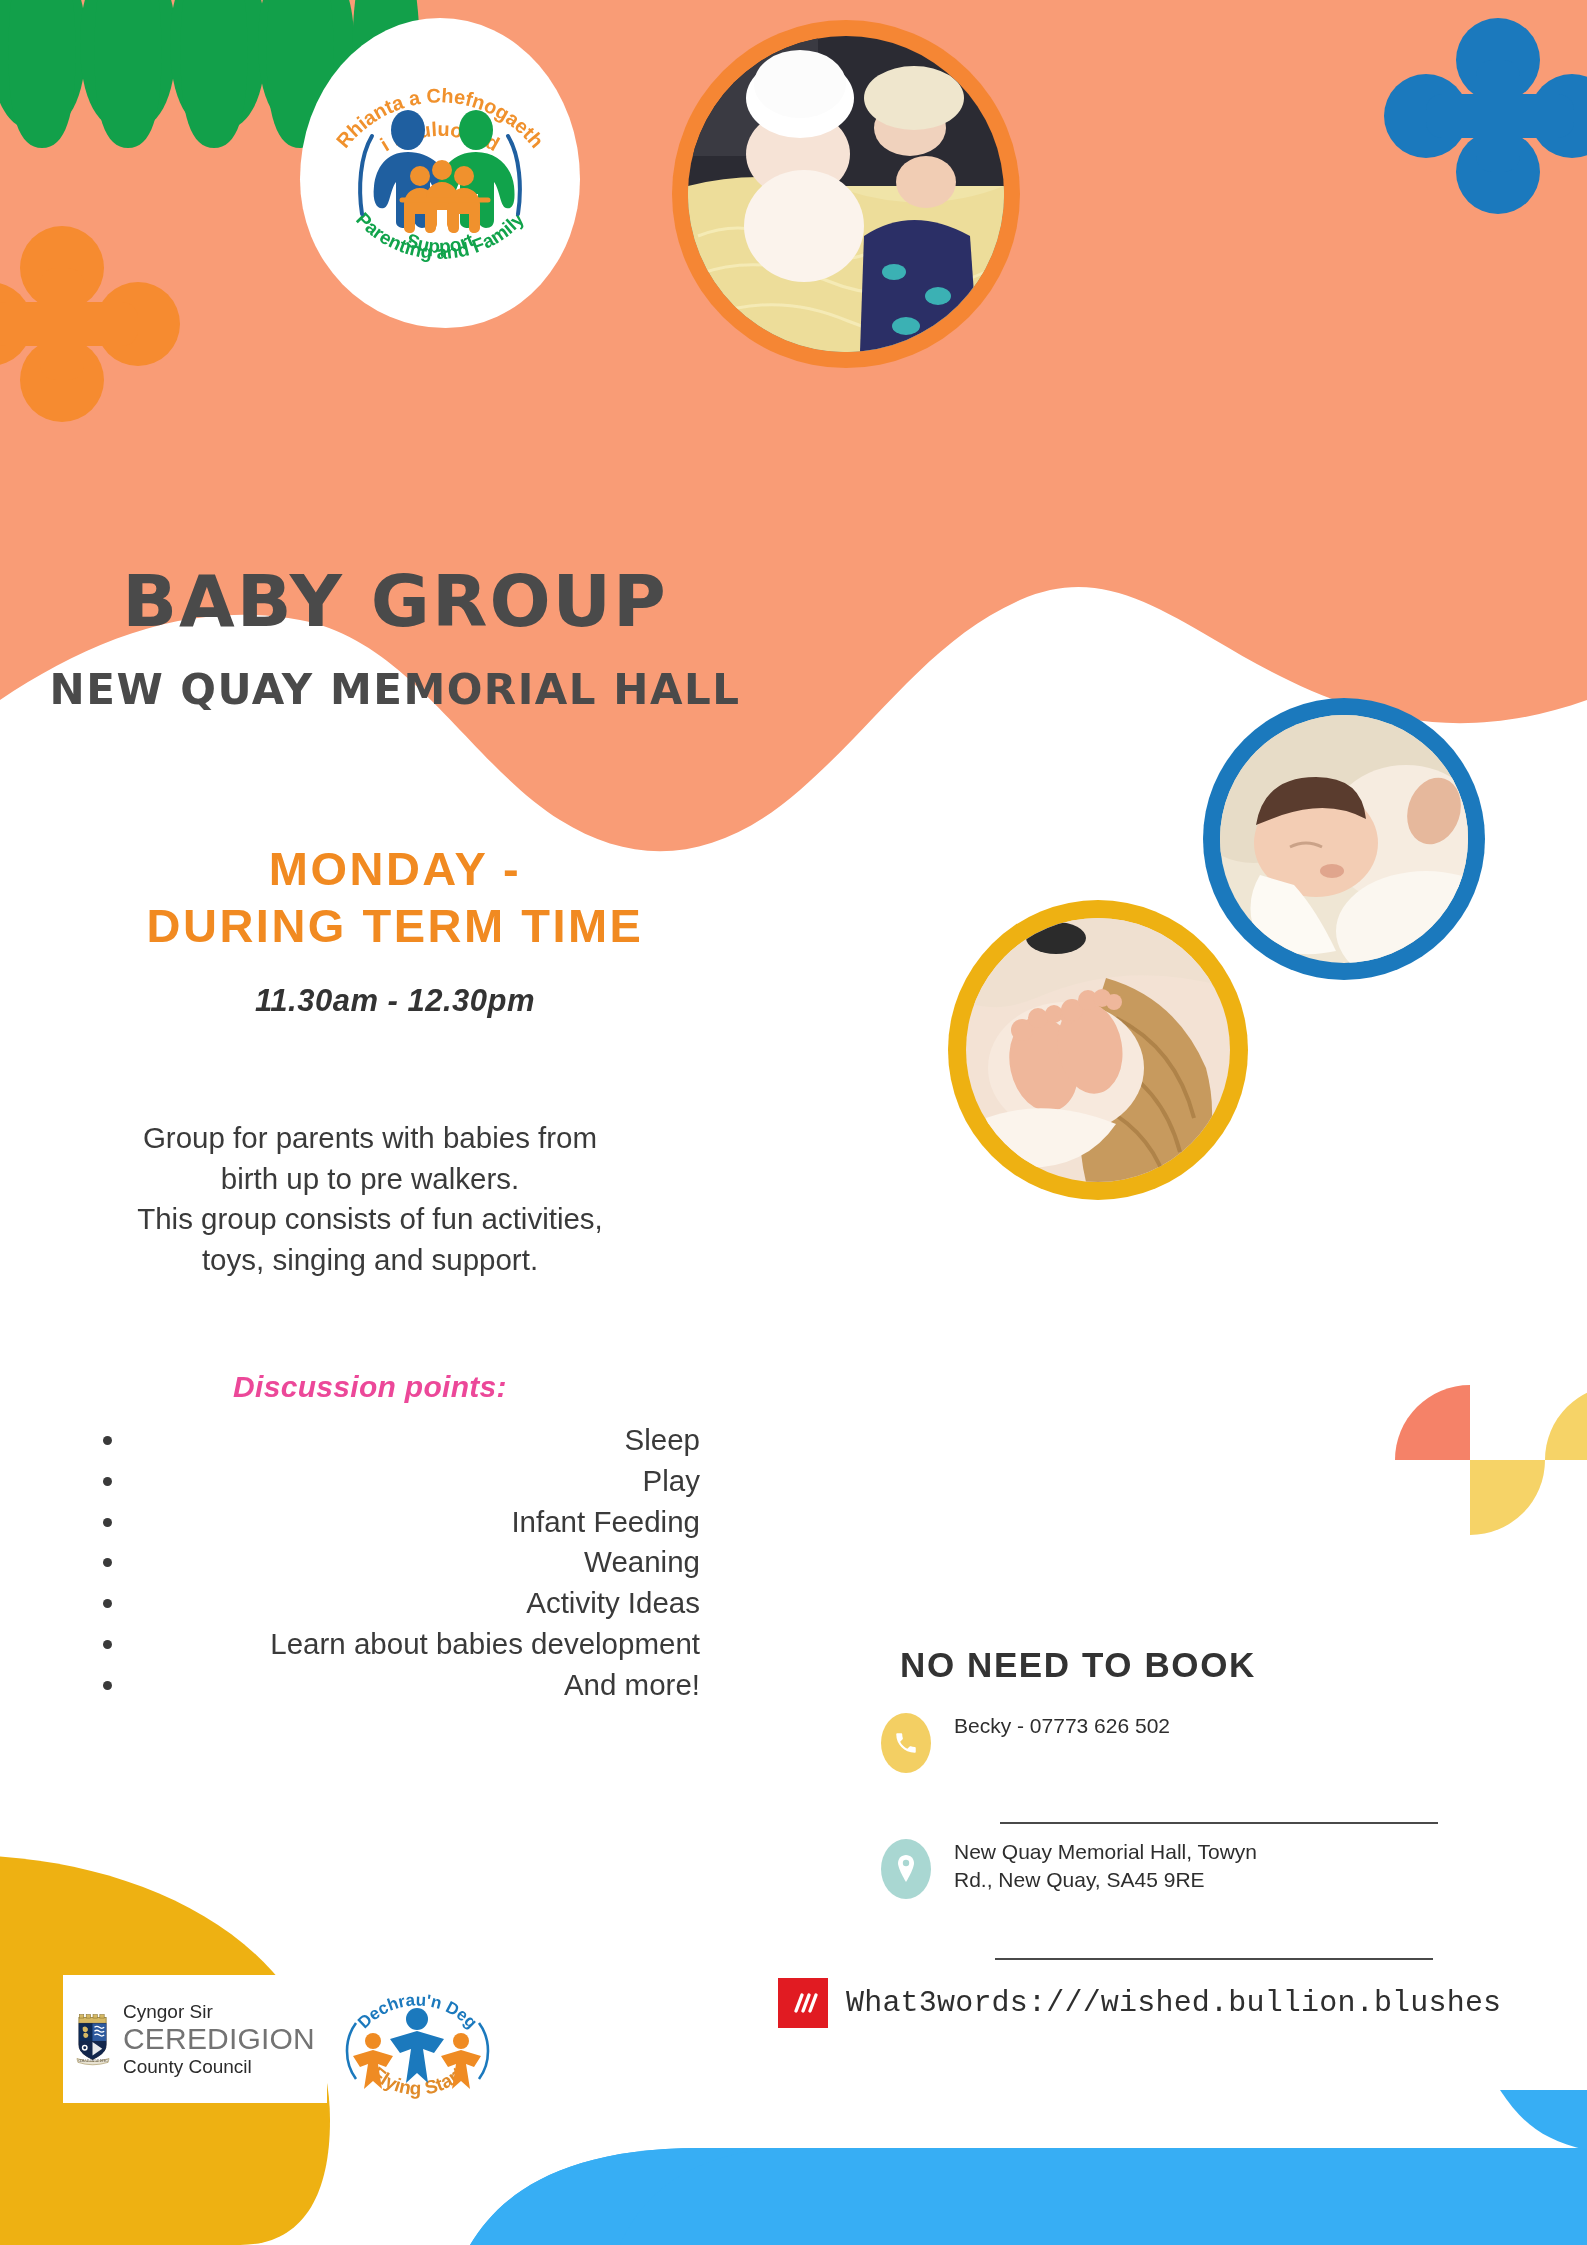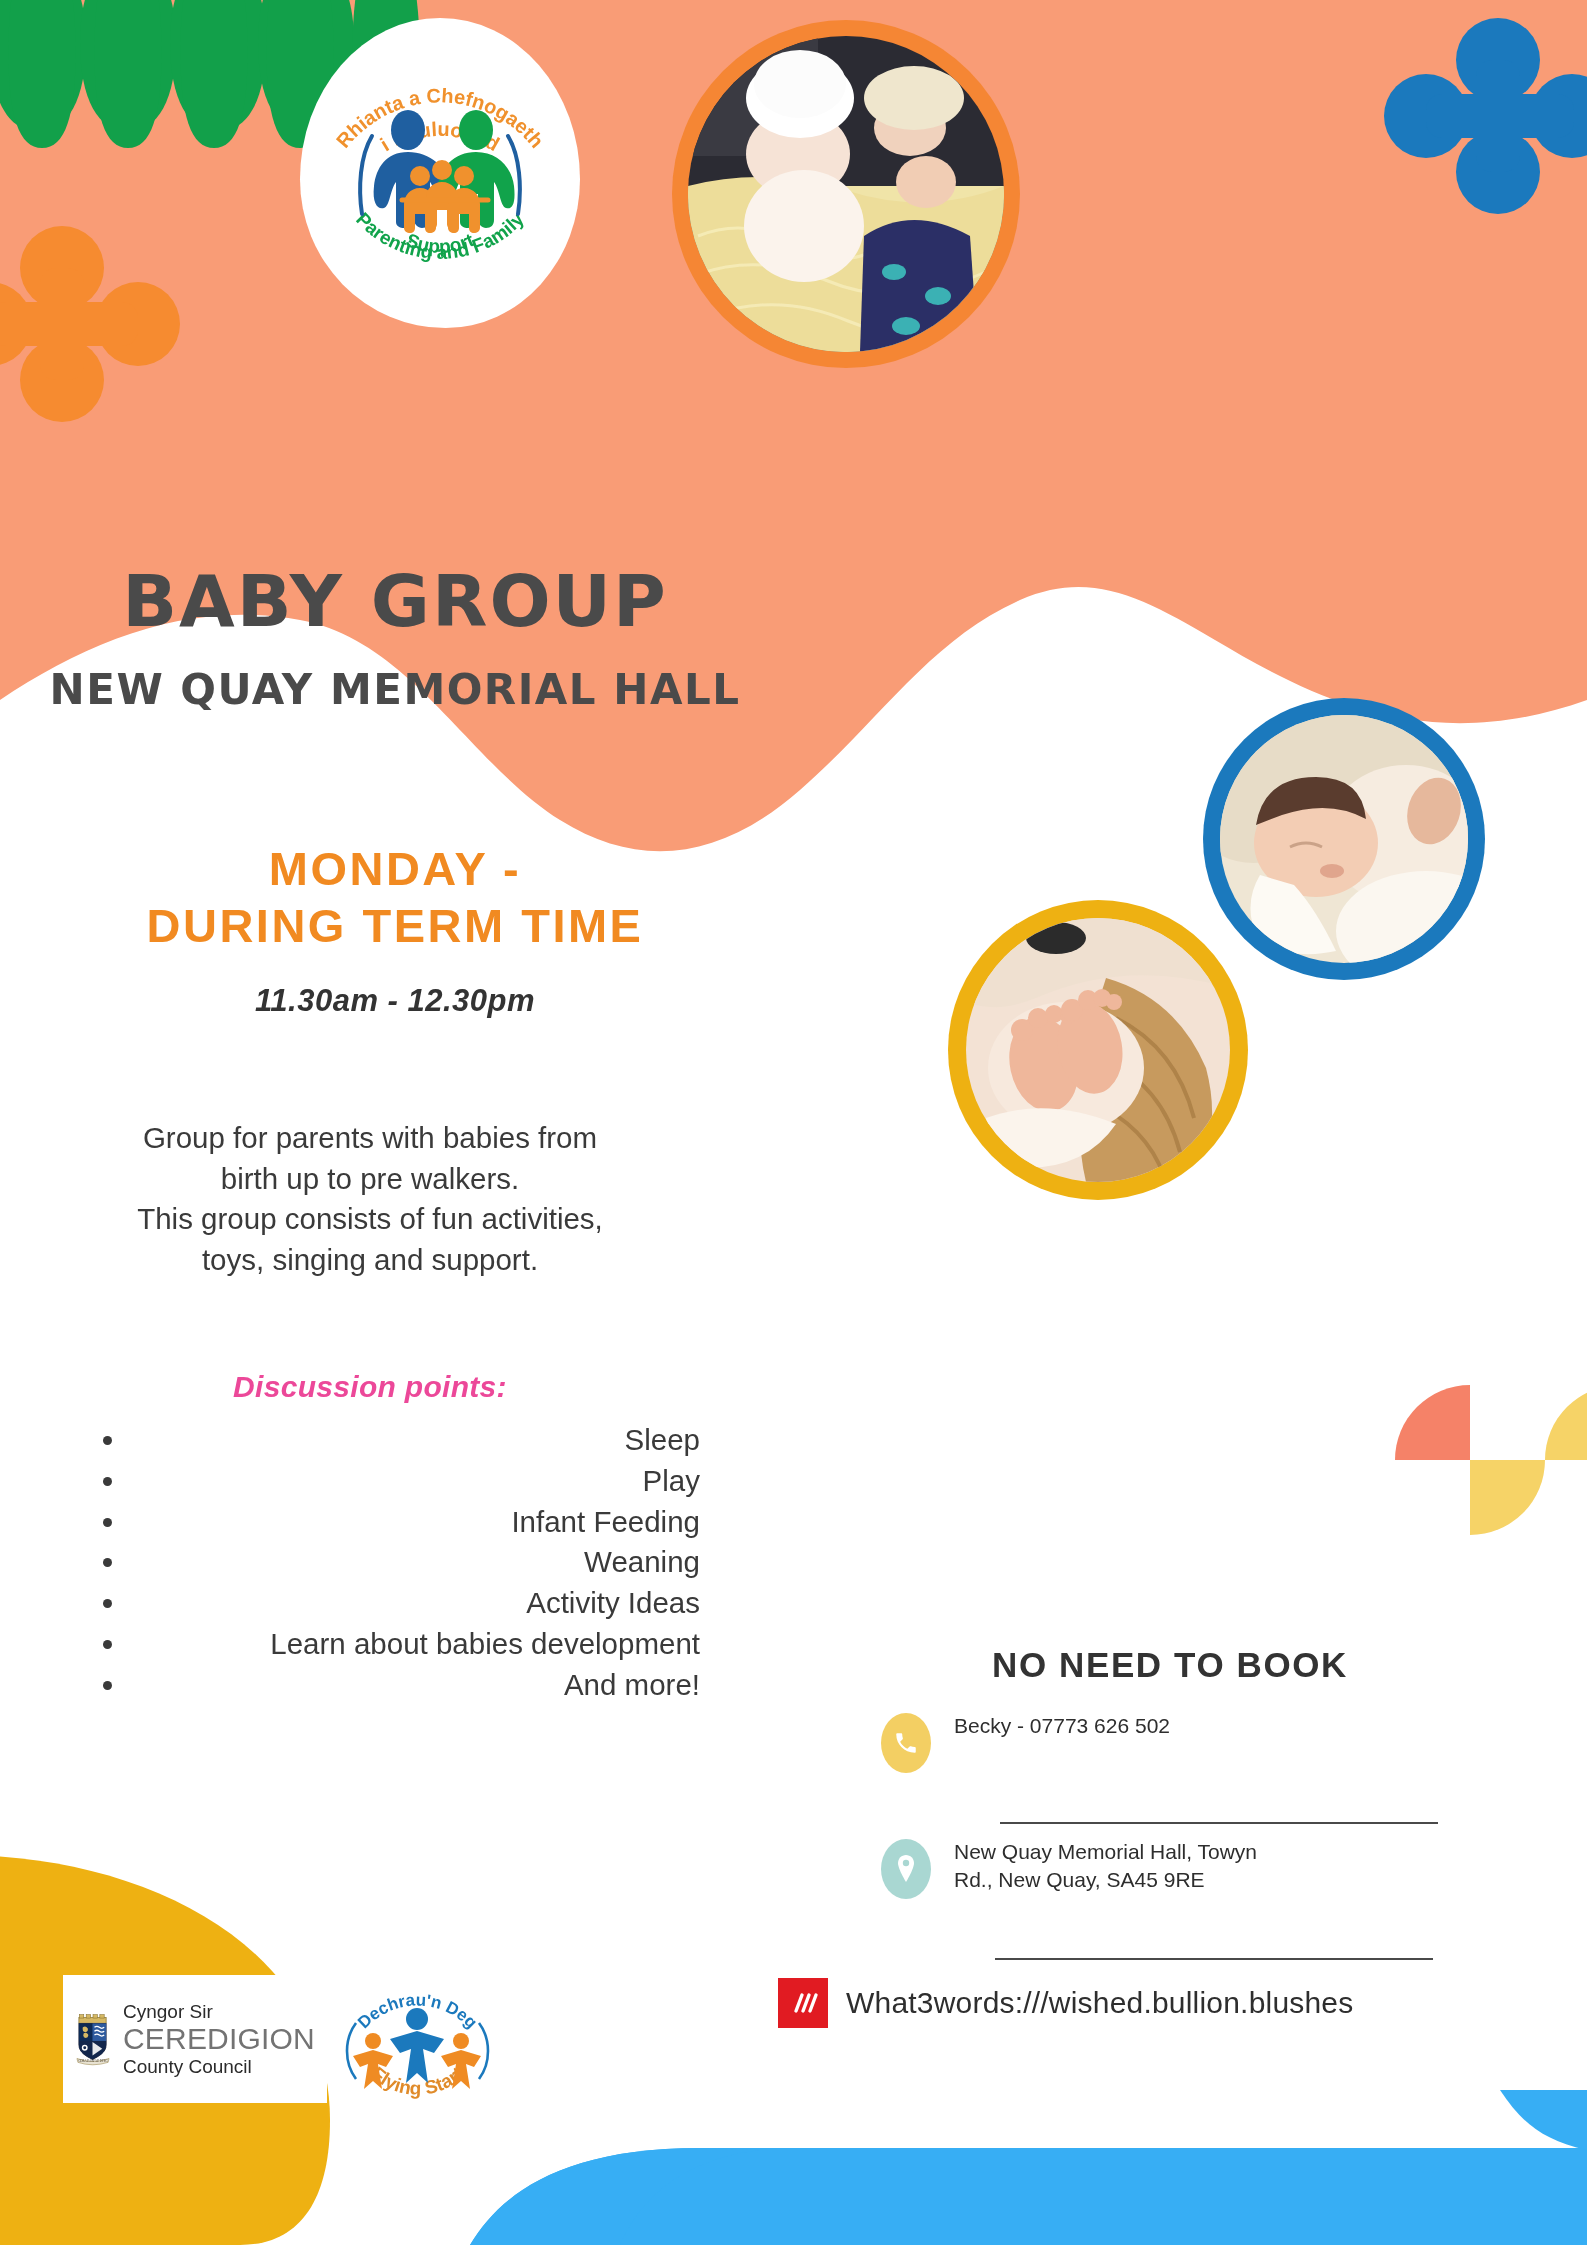--- a/index.html
+++ b/index.html
@@ -106,41 +106,40 @@
   }
   #bullet-list li .dot {
     position: absolute; left: 63px; top: 16px;
     width: 9px; height: 9px; border-radius: 50%;
     background: #3a3a3a;
   }
 
   
   #no-need-to-book {
     position: absolute; left: 900px; top: 1645px; width: 540px;
-    text-align: center;
     font-weight: 700; font-size: 35px;
     letter-spacing: 1.6px;
     color: #333333;
   }
   .contact-row {
     position: absolute; display: flex; align-items: flex-start; gap: 22px;
   }
   .contact-row .badge {
     flex: 0 0 auto; width: 52px; height: 62px;
     display: flex; align-items: center; justify-content: center;
   }
   .contact-row .badge .oval {
     position: absolute; width: 50px; height: 60px; border-radius: 50%;
   }
   .contact-row .badge svg { position: relative; z-index: 2; }
   .contact-row .txt { font-size: 21px; line-height: 1.35; color: #2e2e2e; }
 
   #phone-row   { left: 880px; top: 1712px; width: 600px; }
   #address-row { left: 880px; top: 1838px; width: 620px; }
-  #w3w-row     { left: 778px; top: 1978px; width: 760px; align-items: center; gap: 18px; }
+  #w3w-row     { left: 778px; top: 1978px; width: 760px; align-items: center; gap: 18px; font-family: Liberation Mono, monospace; }
 
   .divider {
     position: absolute; height: 2px; background: #4a4a4a;
   }
   #divider-1 { left: 1000px; top: 1822px; width: 438px; }
   #divider-2 { left: 995px; top: 1958px; width: 438px; }
 
   #w3w-icon {
     width: 50px; height: 50px; background: #e11b22;
     display: flex; align-items: center; justify-content: center;

